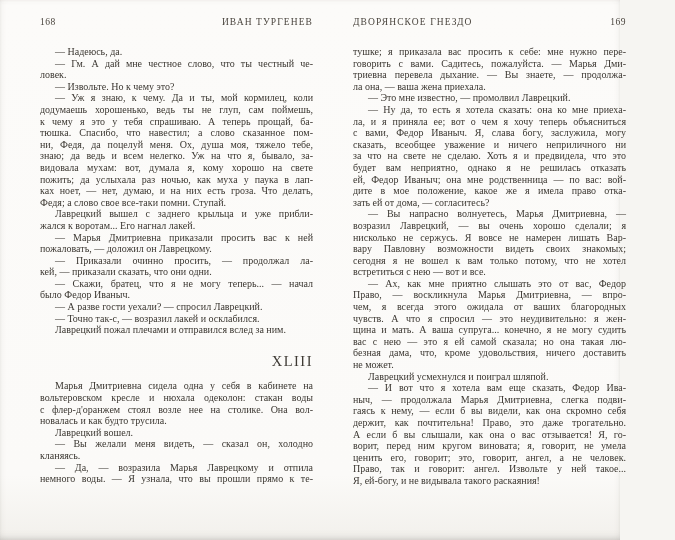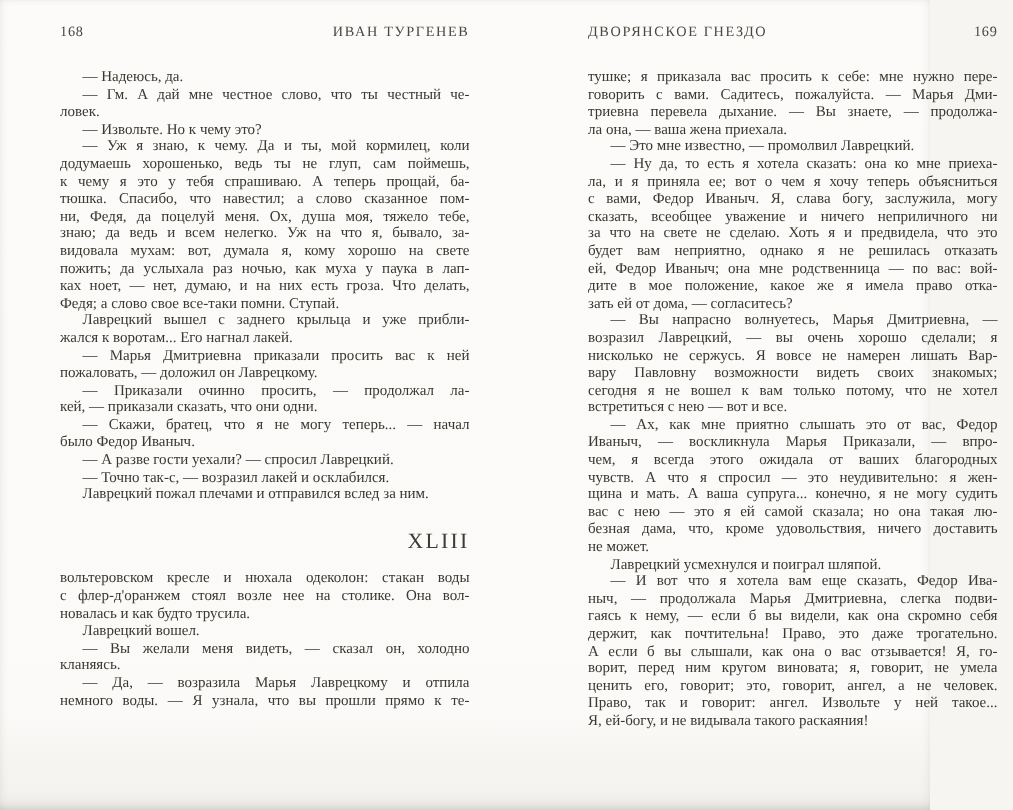--- a/index.html
+++ b/index.html
@@ -11,21 +11,21 @@
   .spread {
     position: relative; width: 620px; height: 540px;
     background: linear-gradient(180deg, #fcfbf9 0%, #fbfaf8 88%, #f3f1ed 99%, #ecebe7 100%);
     box-shadow: inset 0 -8px 10px -8px rgba(90,85,75,0.25),
                 inset 4px 0 8px -6px rgba(90,85,75,0.18),
                 inset -4px 0 8px -6px rgba(90,85,75,0.18),
                 inset 0 4px 6px -5px rgba(90,85,75,0.10);
   }
   .page { position: absolute; top: 17px; width: 273px; }
   .page.left  { left: 40px; }
-  .page.right { left: 392px; }
+  .page.right { left: 353px; }
   .running-head {
     display: flex; justify-content: space-between; align-items: baseline;
     height: 12px; margin-bottom: 17px;
     font-size: 9.5px; letter-spacing: 1.1px; color: #4a453e;
   }
   .running-head .pagenum { letter-spacing: 0.5px; }
   .body-text { width: 273px; color: #3b3731; font-size: 10px; line-height: 11.6px; }
   .para { margin: 0; }
   .para .line { white-space: nowrap; text-align: left; }
   .para .line.jl { white-space: normal; text-align: justify; text-align-last: justify; }
@@ -88,20 +88,21 @@
           <div class="line first">— А разве гости уехали? — спросил Лаврецкий.</div>
         </div>
         <div class="para">
           <div class="line first">— Точно так-с, — возразил лакей и осклабился.</div>
         </div>
         <div class="para">
           <div class="line first">Лаврецкий пожал плечами и отправился вслед за ним.</div>
         </div>
         <div class="chapter-heading">XLIII</div>
         <div class="para">
+          <div class="line jl first">Марья Дмитриевна сидела одна у себя в кабинете на</div>
           <div class="line jl">вольтеровском кресле и нюхала одеколон: стакан воды</div>
           <div class="line jl">с флер-д'оранжем стоял возле нее на столике. Она вол-</div>
           <div class="line">новалась и как будто трусила.</div>
         </div>
         <div class="para">
           <div class="line first">Лаврецкий вошел.</div>
         </div>
         <div class="para">
           <div class="line jl first">— Вы желали меня видеть, — сказал он, холодно</div>
           <div class="line">кланяясь.</div>
@@ -142,21 +143,21 @@
         <div class="para">
           <div class="line jl first">— Вы напрасно волнуетесь, Марья Дмитриевна, —</div>
           <div class="line jl">возразил Лаврецкий, — вы очень хорошо сделали; я</div>
           <div class="line jl">нисколько не сержусь. Я вовсе не намерен лишать Вар-</div>
           <div class="line jl">вару Павловну возможности видеть своих знакомых;</div>
           <div class="line jl">сегодня я не вошел к вам только потому, что не хотел</div>
           <div class="line">встретиться с нею — вот и все.</div>
         </div>
         <div class="para">
           <div class="line jl first">— Ах, как мне приятно слышать это от вас, Федор</div>
-          <div class="line jl">Иваныч, — воскликнула Марья Приказали, — впро-</div>
+          <div class="line jl">Право, — воскликнула Марья Дмитриевна, — впро-</div>
           <div class="line jl">чем, я всегда этого ожидала от ваших благородных</div>
           <div class="line jl">чувств. А что я спросил — это неудивительно: я жен-</div>
           <div class="line jl">щина и мать. А ваша супруга... конечно, я не могу судить</div>
           <div class="line jl">вас с нею — это я ей самой сказала; но она такая лю-</div>
           <div class="line jl">безная дама, что, кроме удовольствия, ничего доставить</div>
           <div class="line">не может.</div>
         </div>
         <div class="para">
           <div class="line first">Лаврецкий усмехнулся и поиграл шляпой.</div>
         </div>

